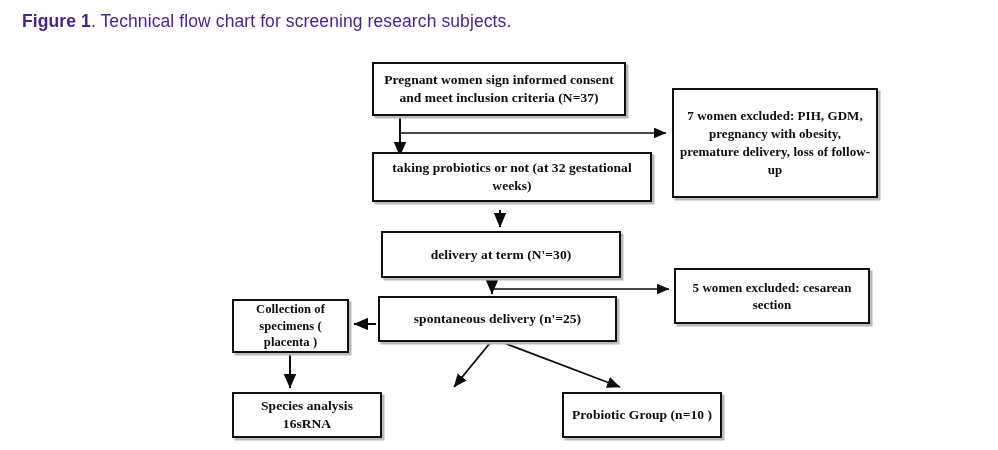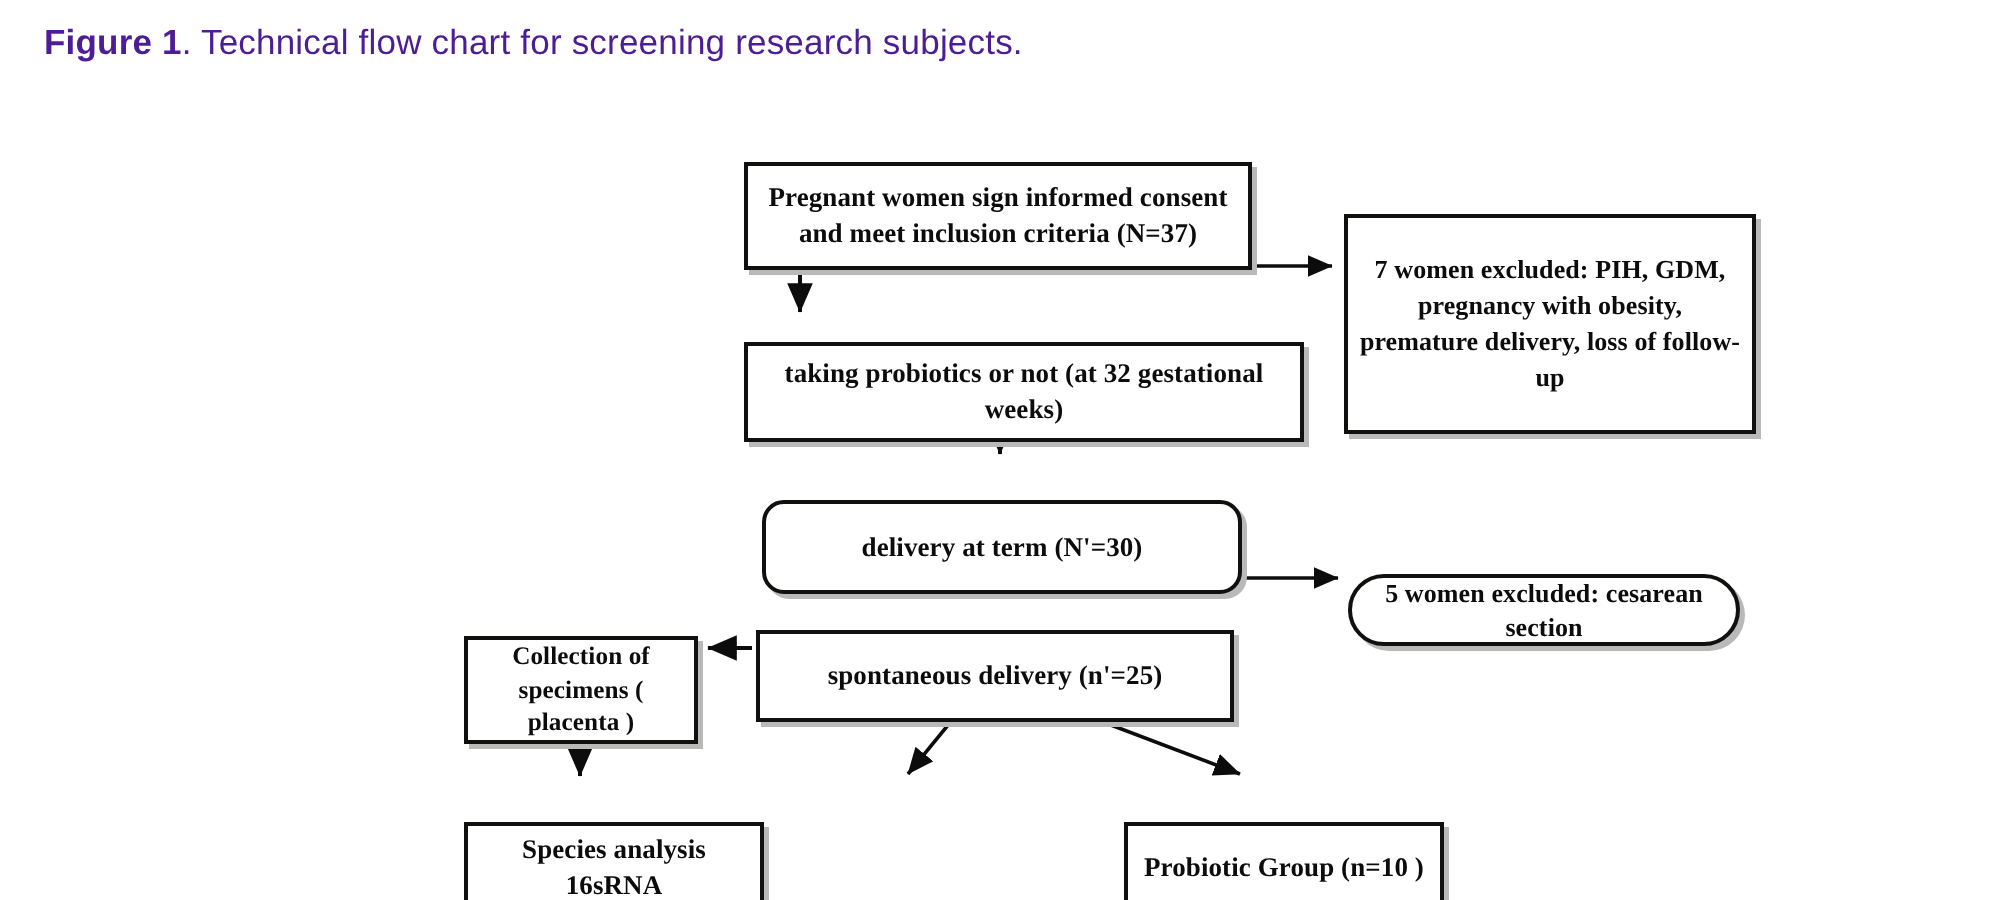--- a/index.html
+++ b/index.html
@@ -43,33 +43,32 @@
     display: flex;
     align-items: center;
     justify-content: center;
     text-align: center;
     font-weight: bold;
     color: #0d0c0c;
     font-size: 13.5px;
     line-height: 1.32;
     padding: 16px 4px;
     letter-spacing: 0.05px;
-    margin-top: 19px;
   }
   .node span {
     display: block;
     width: 100%;
   }
 
   
   #node-consent      { left: 372px; top: 62px;  width: 254px; height: 54px; }
   #node-excluded-1   { left: 672px; top: 88px;  width: 206px; height: 110px; font-size: 13px; line-height: 1.38; }
   #node-probiotics   { left: 372px; top: 152px; width: 280px; height: 50px; }
-  #node-term         { left: 381px; top: 231px; width: 240px; height: 47px; border-radius: 11px; }
-  #node-excluded-2   { left: 674px; top: 268px; width: 196px; height: 36px; font-size: 13px; border-radius: 21px; }
+  #node-term         { left: 381px; top: 231px; width: 240px; height: 47px; }
+  #node-excluded-2   { left: 674px; top: 268px; width: 196px; height: 56px; font-size: 13px; }
   #node-spontaneous  { left: 378px; top: 296px; width: 239px; height: 46px; }
   #node-collection   { left: 232px; top: 299px; width: 117px; height: 54px; font-size: 12.6px; line-height: 1.32; }
   #node-species      { left: 232px; top: 392px; width: 150px; height: 46px; }
   #node-control      { left: 408px; top: 392px; width: 140px; height: 46px; }
   #node-probiotic-gp { left: 562px; top: 392px; width: 160px; height: 46px; }
 
   svg.connectors {
     position: absolute;
     left: 0; top: 0;
     width: 998px;

